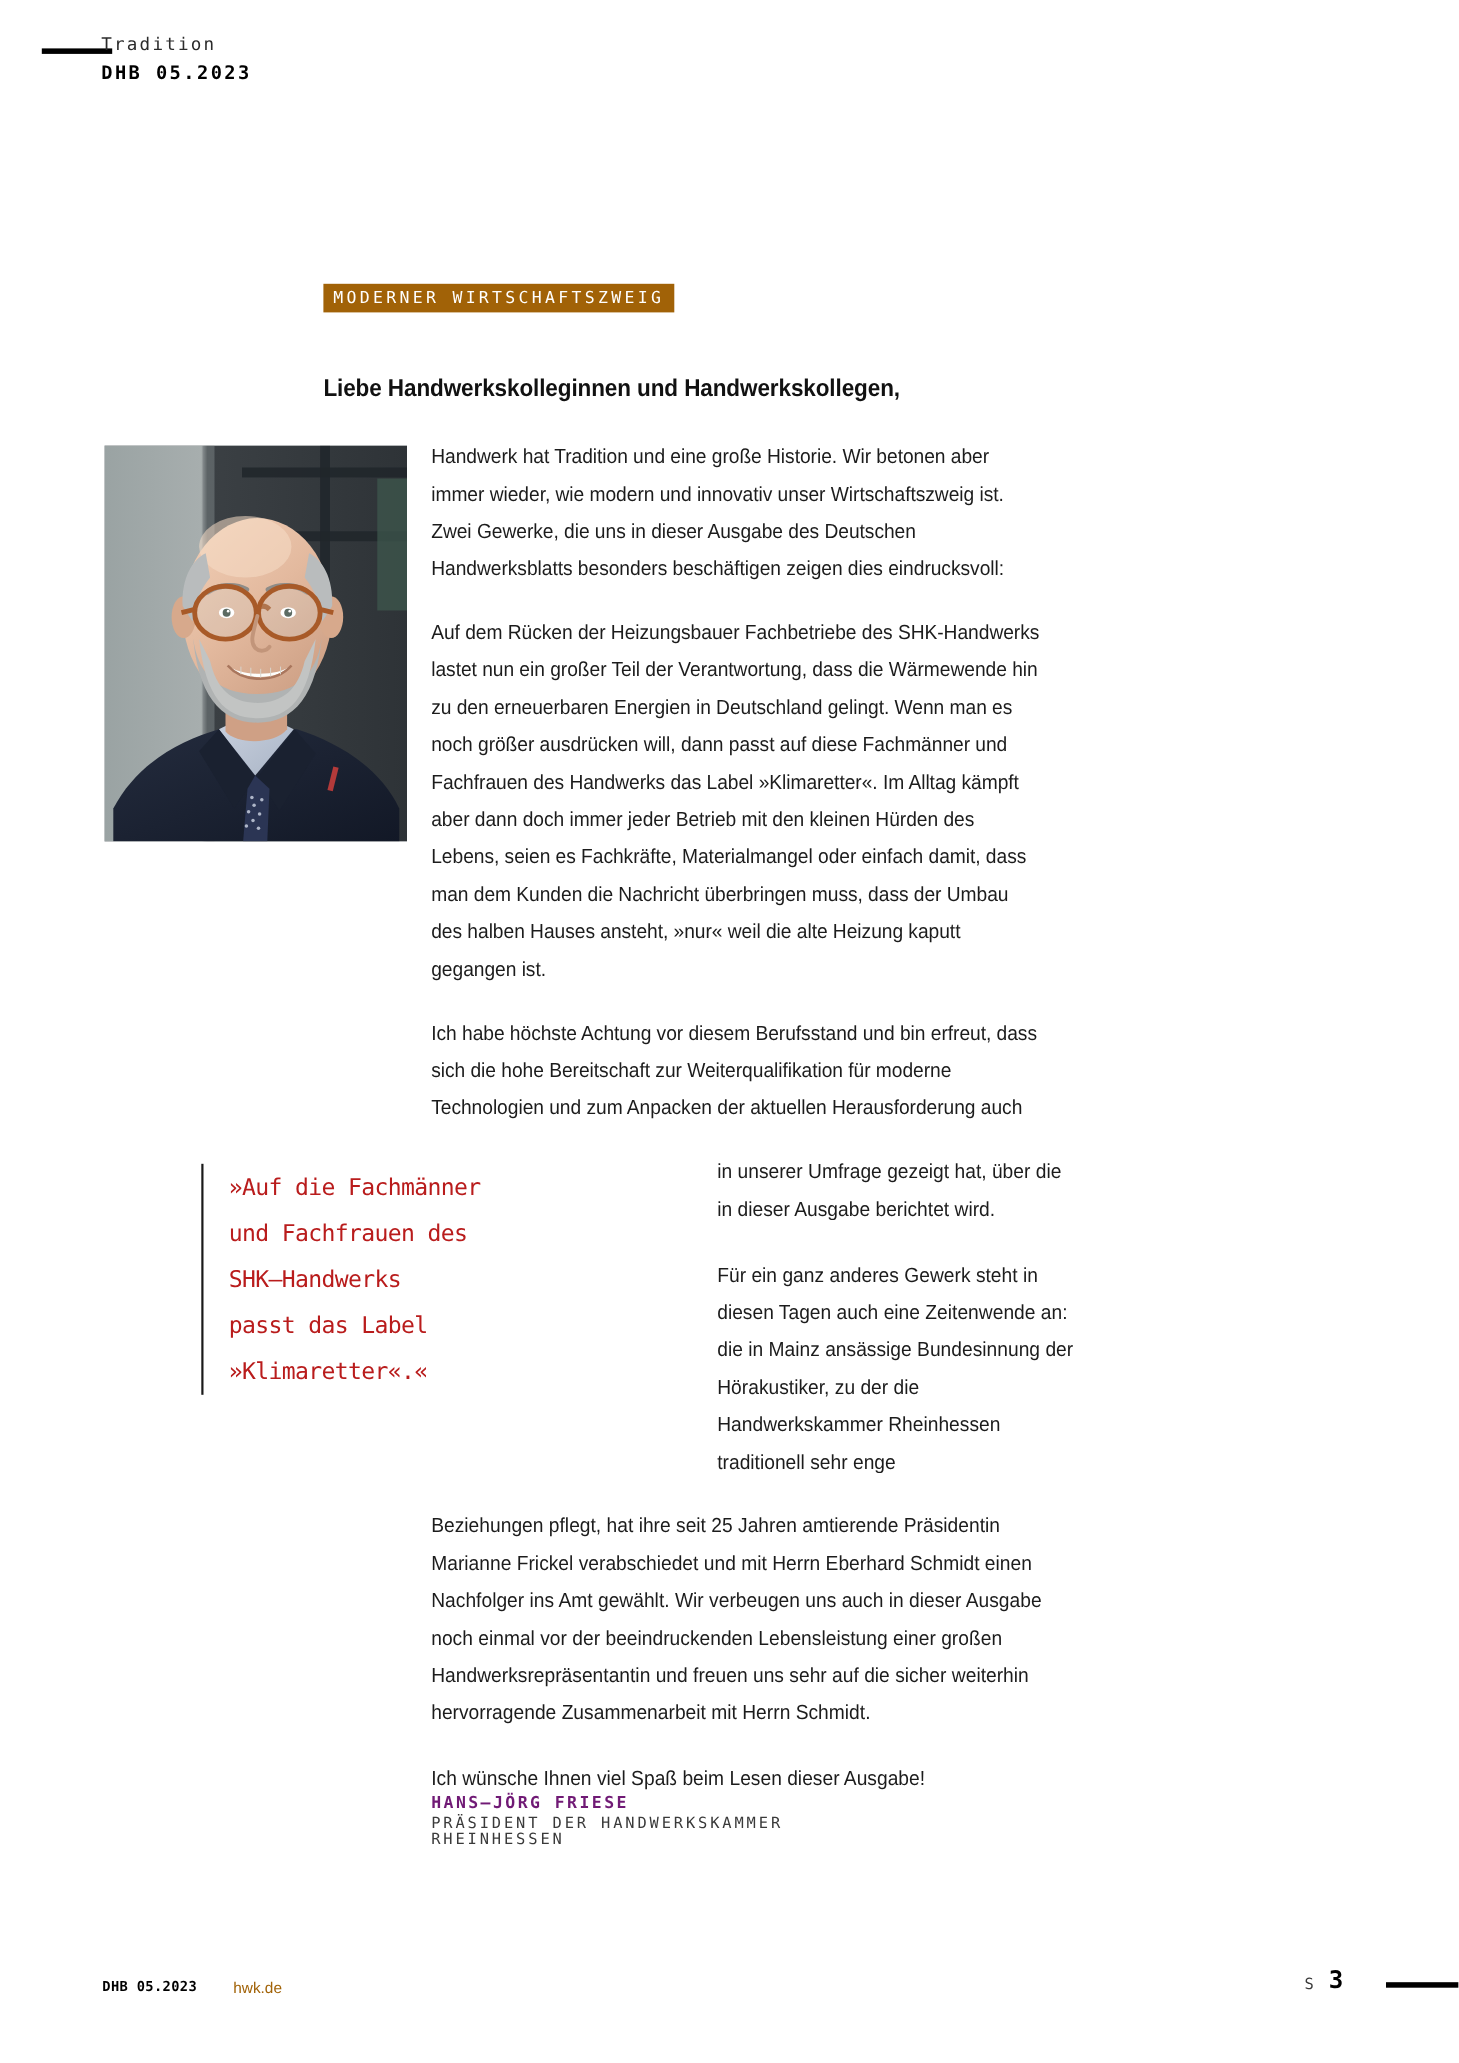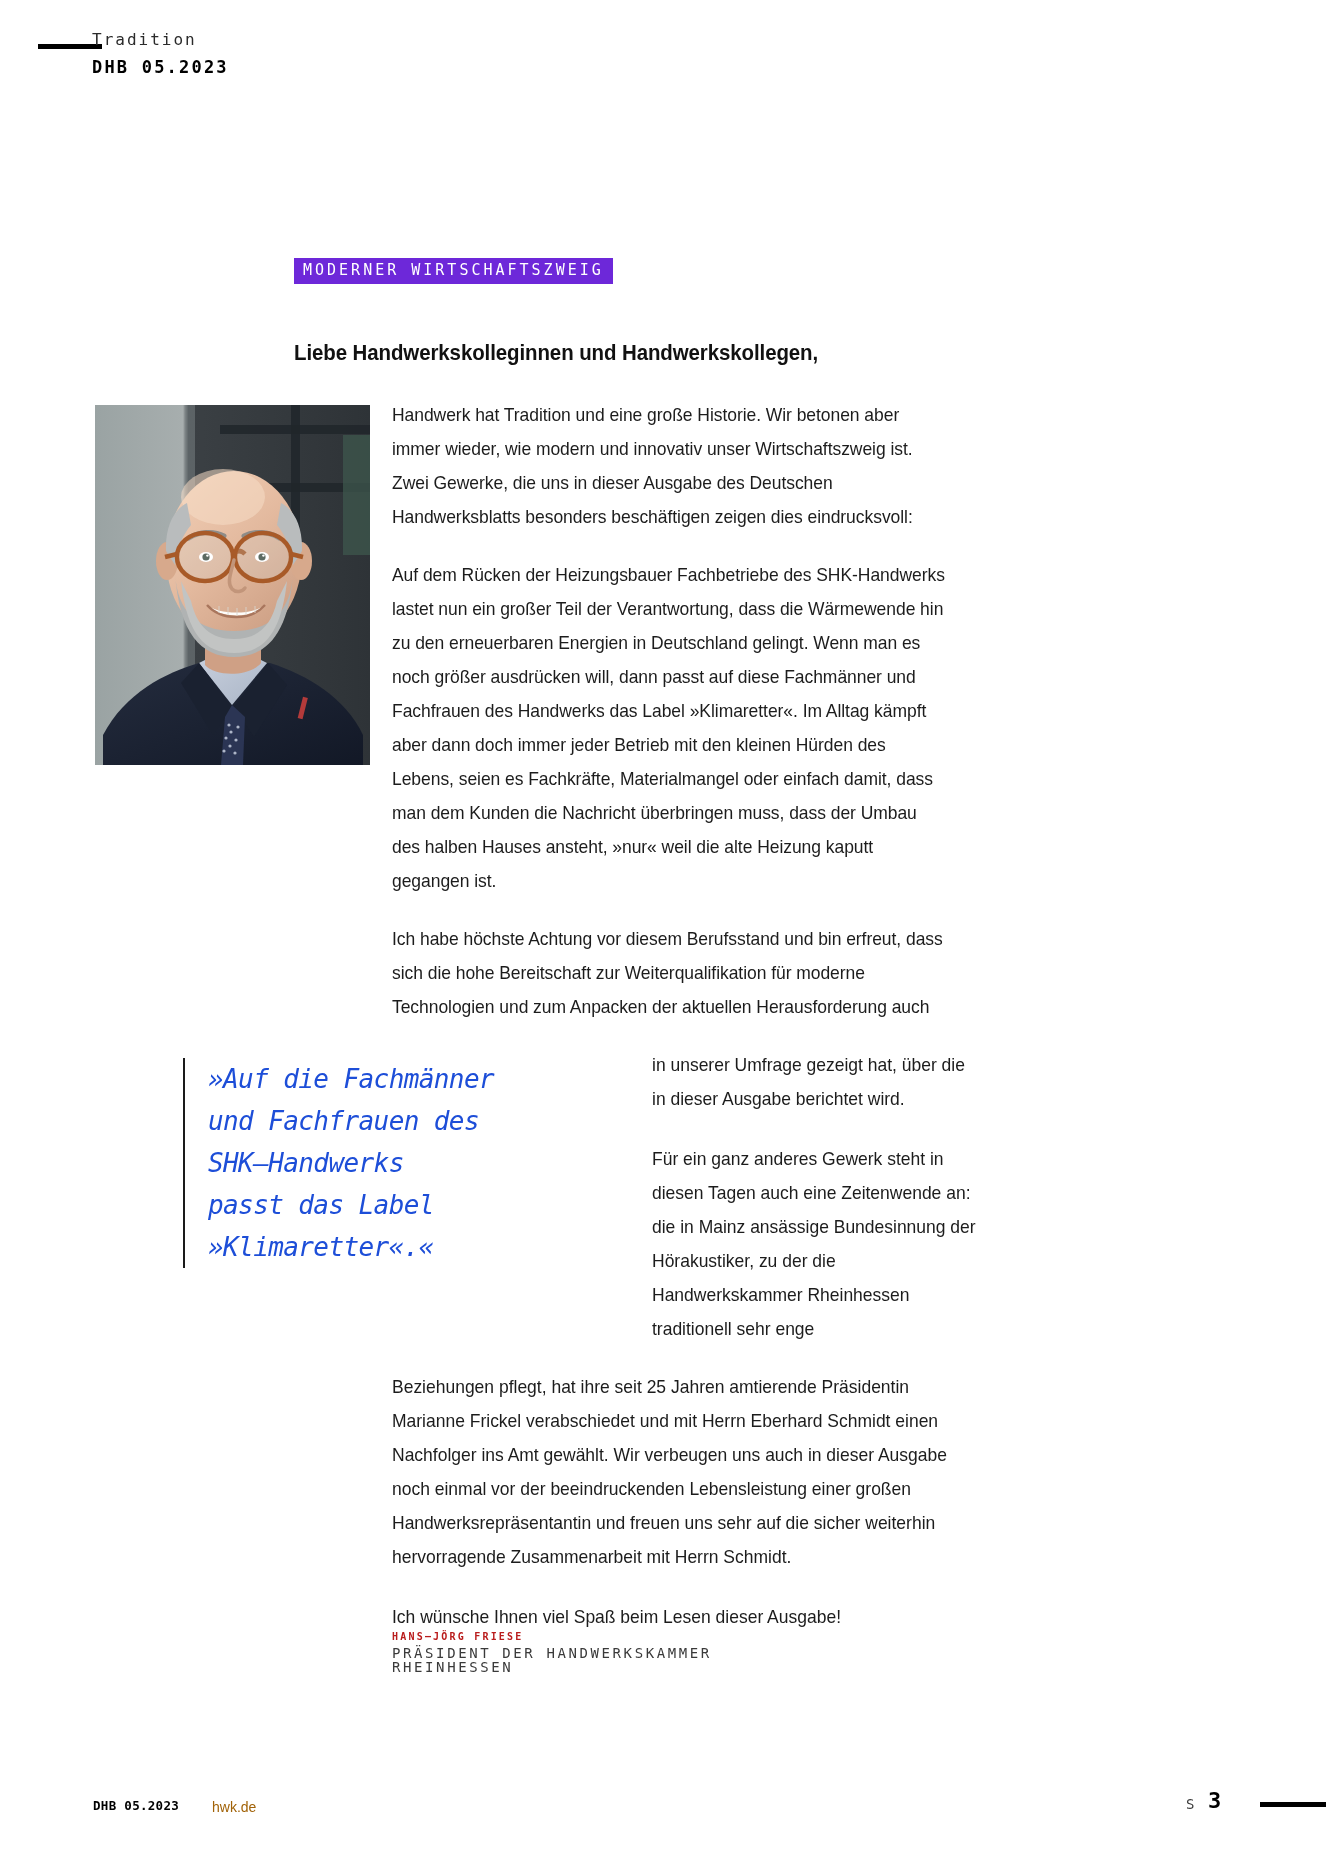--- a/index.html
+++ b/index.html
@@ -46,21 +46,21 @@
     font-weight: 700;
     margin-top: 7px;
     line-height: 1.25;
   }
 
   
   .kicker-badge {
     position: absolute;
     left: 294px;
     top: 258px;
-    background: #6d28d9;
+    background: #a16207;
     color: #ffffff;
     font-family: "DejaVu Sans Mono", monospace;
     font-size: 15px;
     letter-spacing: 3.0px;
     padding: 5px 9px 6px 9px;
     white-space: nowrap;
     line-height: 1;
   }
 
   
@@ -147,41 +147,40 @@
     position: absolute;
     left: 183px;
     top: 1058px;
     width: 430px;
     padding-left: 23px;
     border-left: 2px solid #1a1a1a;
     box-sizing: border-box;
   }
   .pullquote-text {
     font-family: "DejaVu Sans Mono", monospace;
-    font-size: 26px;
+    font-size: 21px;
     line-height: 42px;
-    color: #1d4ed8;
+    color: #b91c1c;
     font-weight: 400;
     letter-spacing: -0.6px;
     white-space: pre-line;
-    font-style: italic;
   }
 
   
   .signature {
     position: absolute;
     left: 392px;
     top: 1632px;
   }
   .sig-name {
     font-family: "DejaVu Sans Mono", monospace;
-    font-size: 10px;
+    font-size: 15px;
     font-weight: 700;
     letter-spacing: 2.2px;
-    color: #b91c1c;
+    color: #701a75;
     line-height: 1;
   }
   .sig-role {
     font-family: "DejaVu Sans Mono", monospace;
     font-size: 14px;
     font-weight: 400;
     letter-spacing: 2.6px;
     color: #3a3a3a;
     line-height: 1;
     margin-top: 4px;

